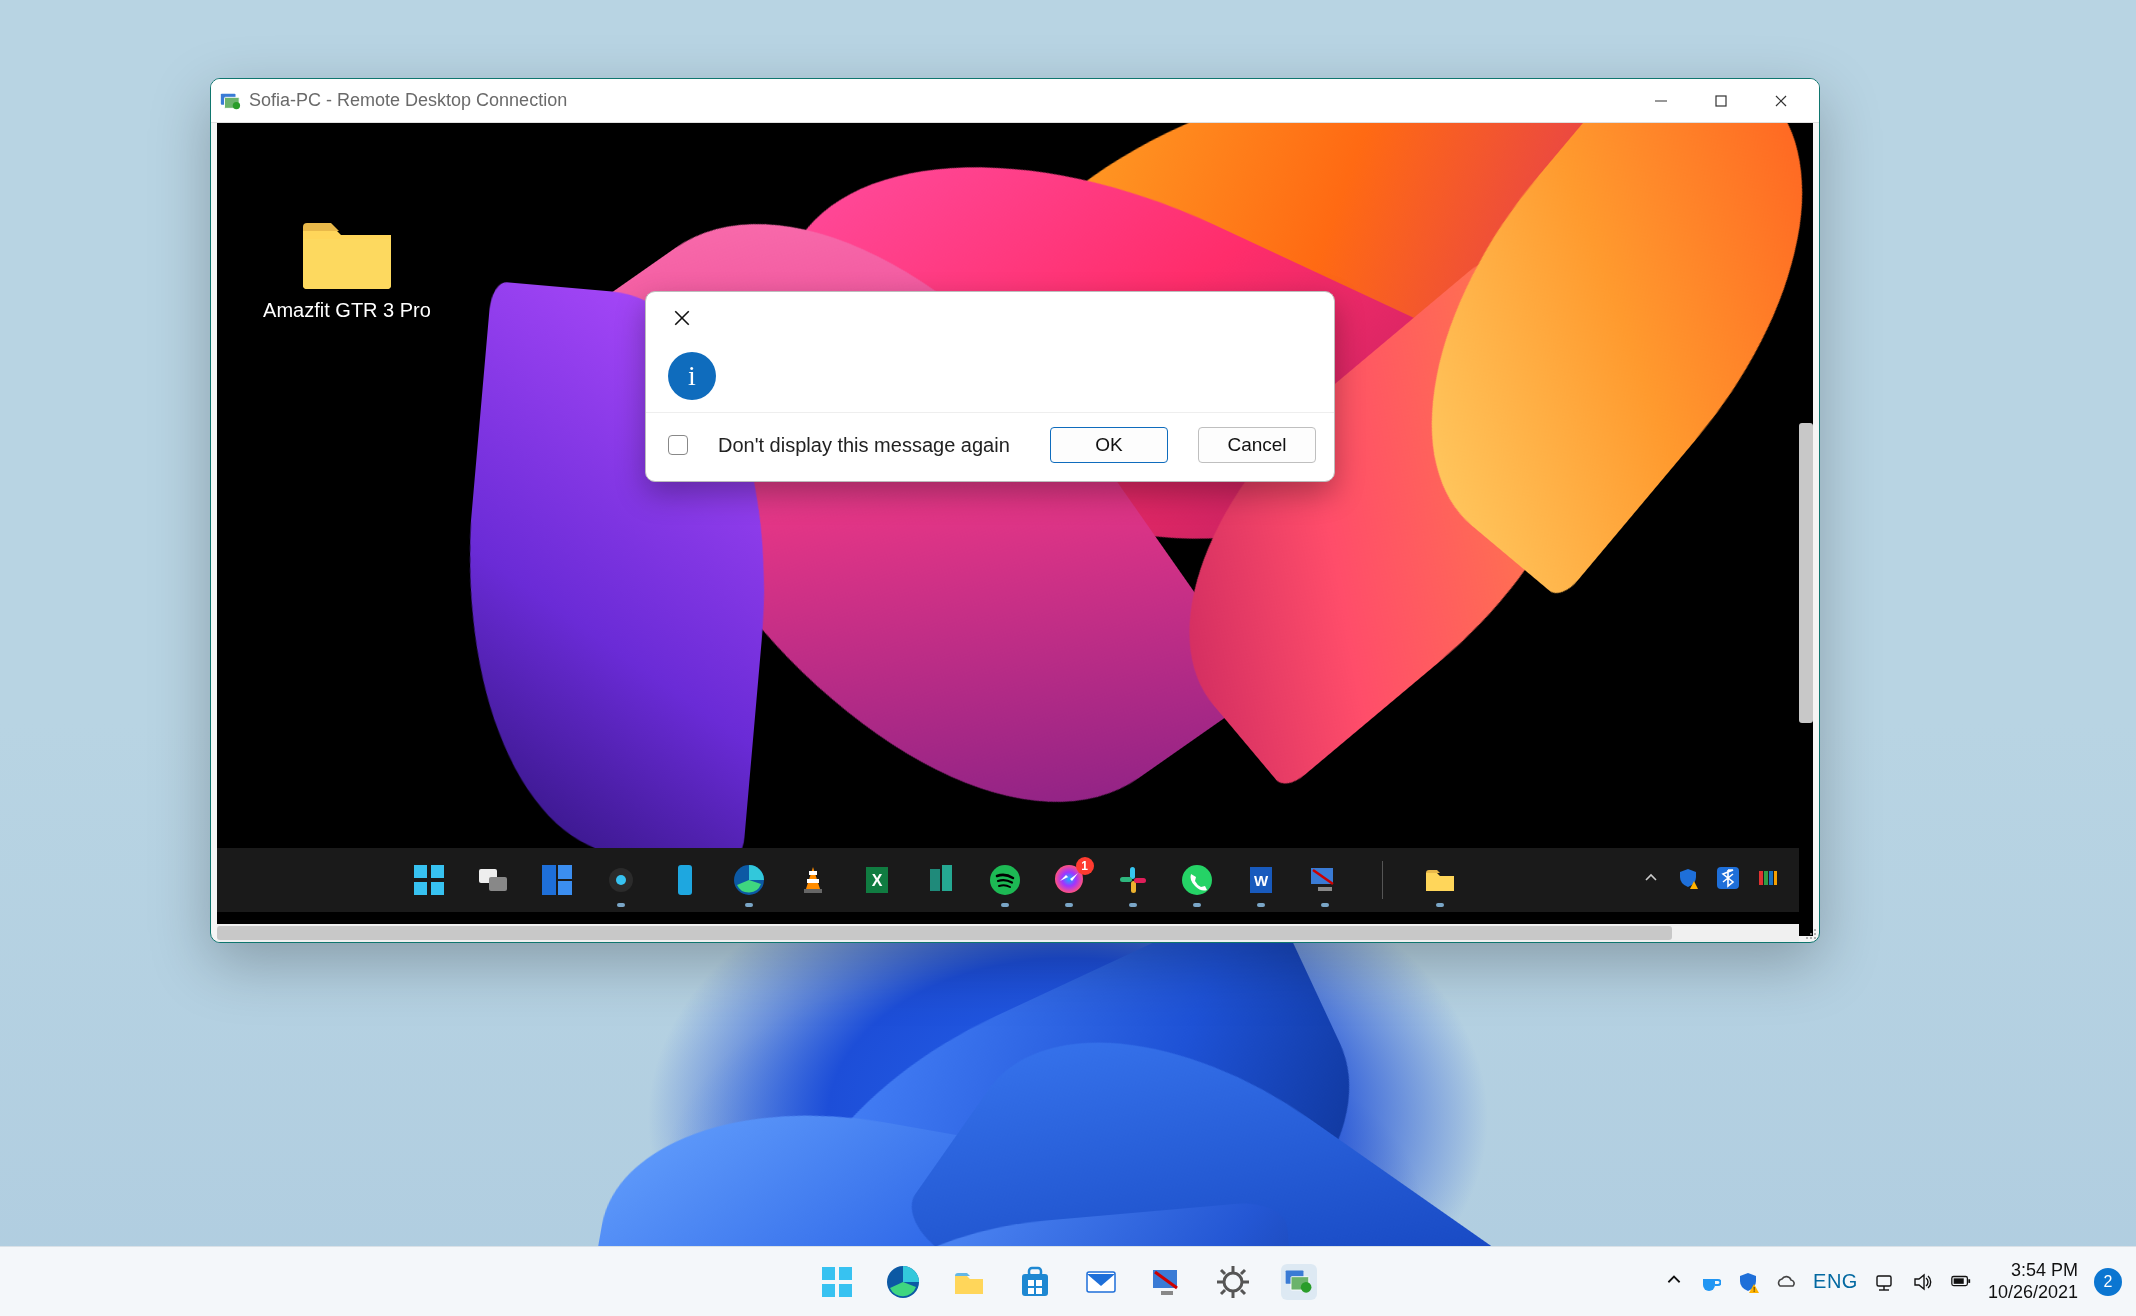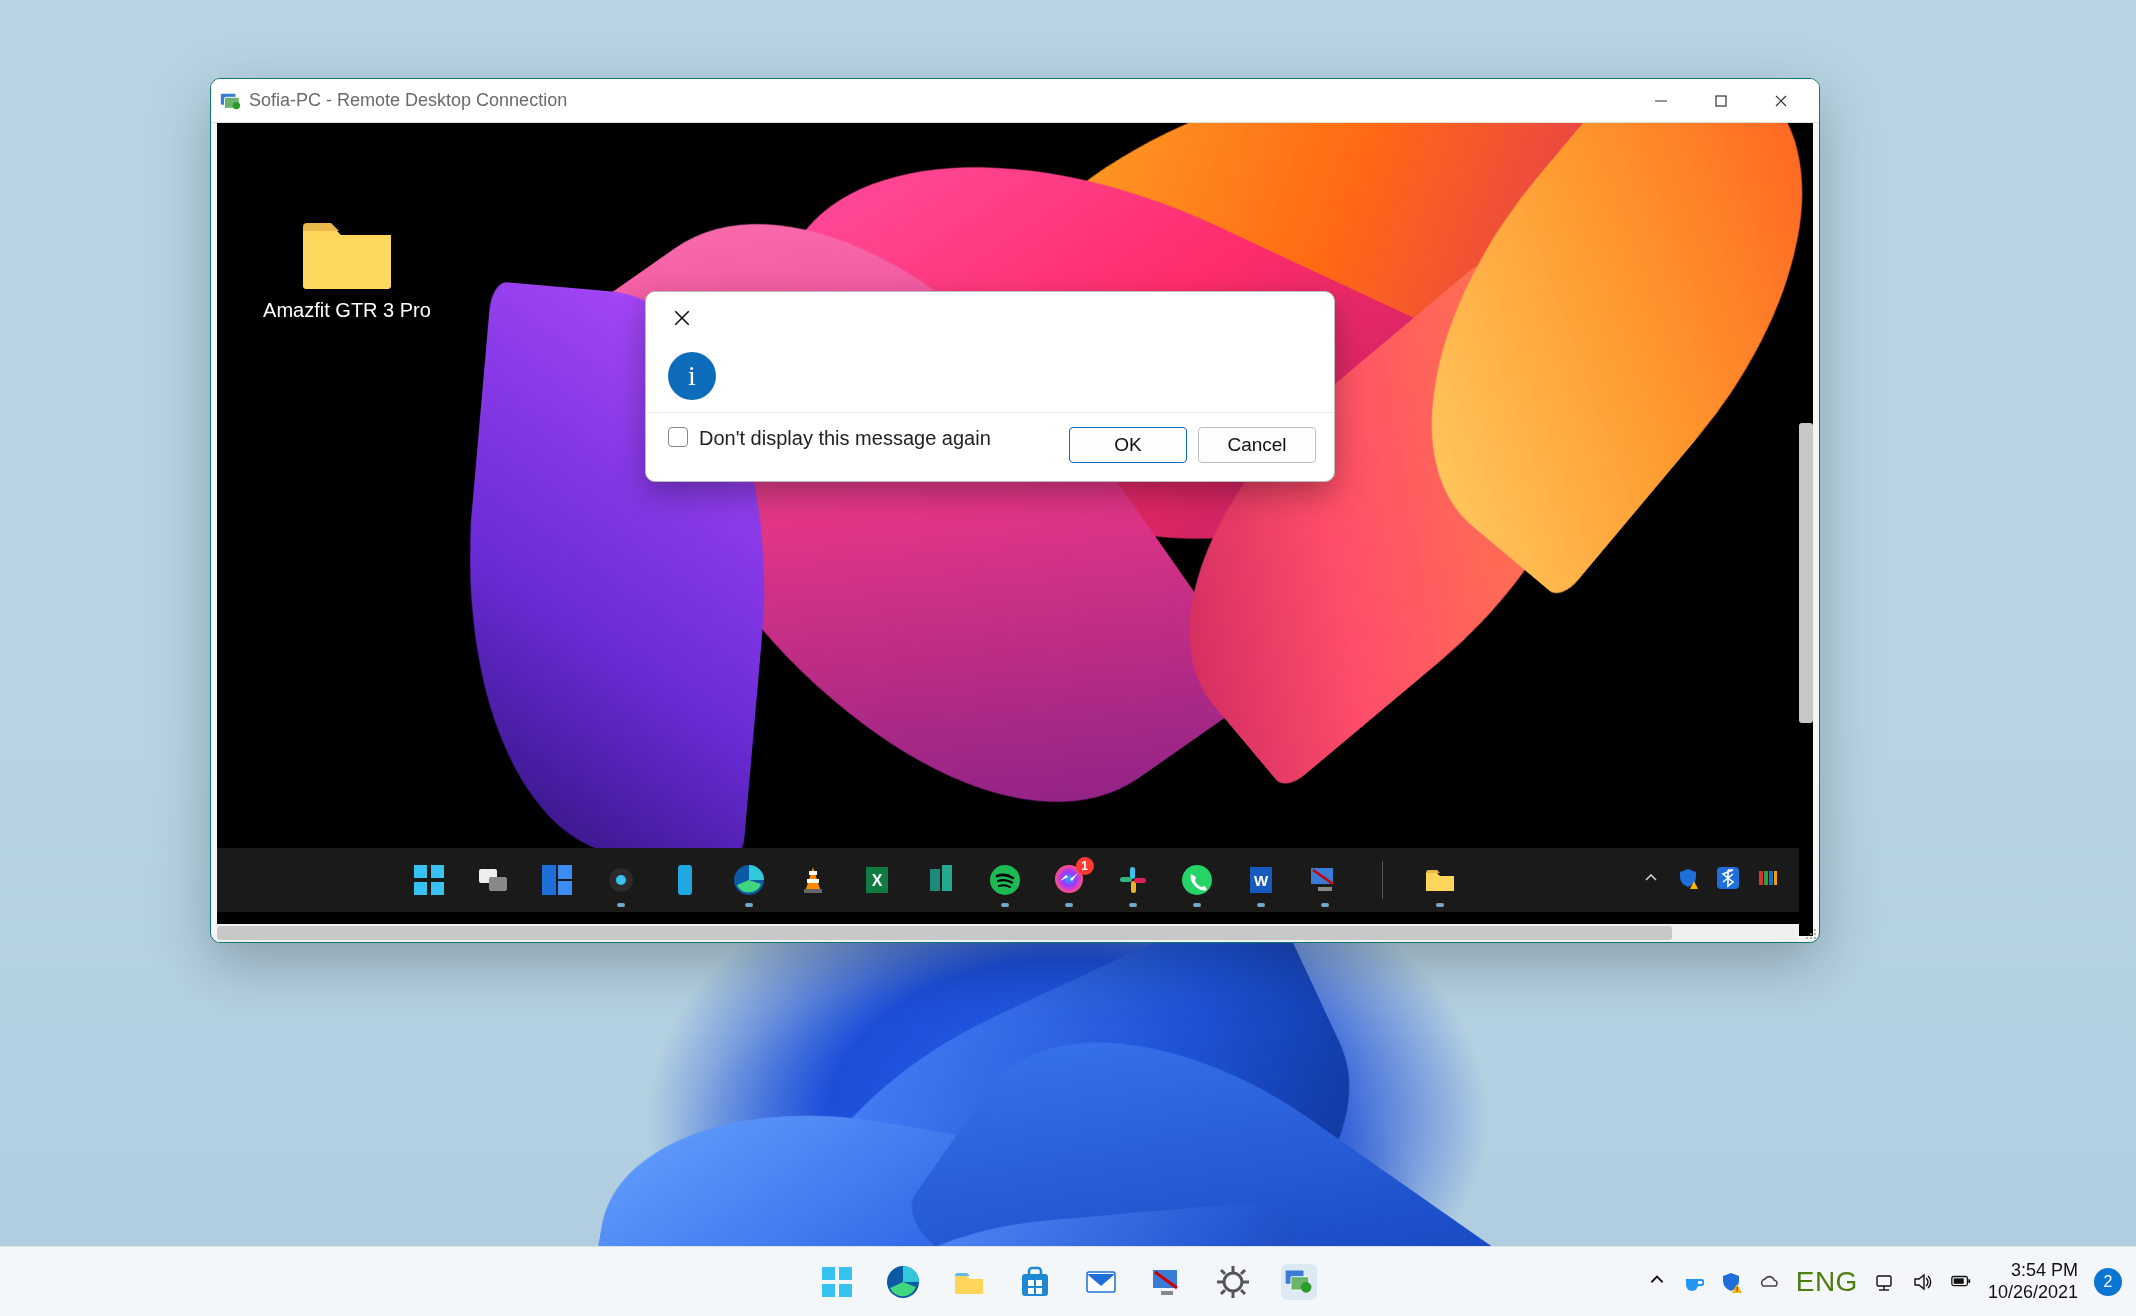--- a/index.html
+++ b/index.html
@@ -93,36 +93,36 @@
     box-shadow: 0 12px 30px rgba(0,0,0,.3);
     padding: 0;
   }
   .dlg-titlebar { display:flex; align-items:center; height:52px; padding:0 18px 0 22px;}
   .dlg-title { font-size:21px; color:#222; flex:1;}
   .dlg-close { width:28px;height:28px; display:flex;align-items:center;justify-content:center;}
   .dlg-body { display:flex; padding: 8px 26px 12px 22px; gap:22px;}
   .info-icon { flex:0 0 48px; width:48px;height:48px;border-radius:50%;background:#0f6cbd;color:#fff;display:flex;align-items:center;justify-content:center;font-size:28px;font-family:Georgia,serif;}
   .dlg-heading { color:#0a3e91; font-size:25px; margin-bottom:16px;}
   .dlg-text { font-size:20px; color:#222; line-height:1.4;}
-  .dlg-footer { display:flex; padding:14px 18px 18px 22px; border-top:1px solid #eee; gap:11px;}
+  .dlg-footer { display:flex; align-items:center; padding:14px 18px 18px 22px; border-top:1px solid #eee; gap:30px;}
   .chk { width:20px;height:20px;border:1.5px solid #888;border-radius:4px;}
   .chk-label { font-size:20px; color:#222; flex:1;}
   .dlg-btn { width:118px; height:36px; background:#fdfdfd; border:1px solid #bfbfbf; border-radius:4px; font-size:19px; color:#111; display:flex;align-items:center;justify-content:center;}
   .dlg-btn.primary { border:1.5px solid #0f6cbd;}
 
   
   .host-taskbar {
     position:absolute; left:0; right:0; bottom:0; height:70px;
     background:#f4f7fa; border-top:1px solid #d9e1e8;
     display:flex; align-items:center;
   }
   .ht-center { position:absolute; left:50%; transform:translateX(-50%); display:flex; gap:30px; align-items:center;}
   .ht-right { margin-left:auto; display:flex; align-items:center; gap:16px; padding-right:14px;}
   .ht-icon { width:36px; height:36px; border-radius:6px;}
-  .lang { font-size:28px; color:#4d7c0f; letter-spacing:.5px;}
+  .lang { font-size:20px; color:#0369a1; letter-spacing:.5px;}
   .tray-icon { width:22px;height:22px; color:#111;}
   .clock { text-align:right; font-size:18px; color:#111; line-height:1.2;}
   .notif-pill { width:28px;height:28px;border-radius:50%;background:#0b76d1;color:#fff;display:flex;align-items:center;justify-content:center;font-size:16px;}
 
   .resize-grip{position:absolute;right:2px;bottom:2px;width:14px;height:14px;}
 </style>
 </head>
 <body>
 
 <div class="host-wallpaper">

